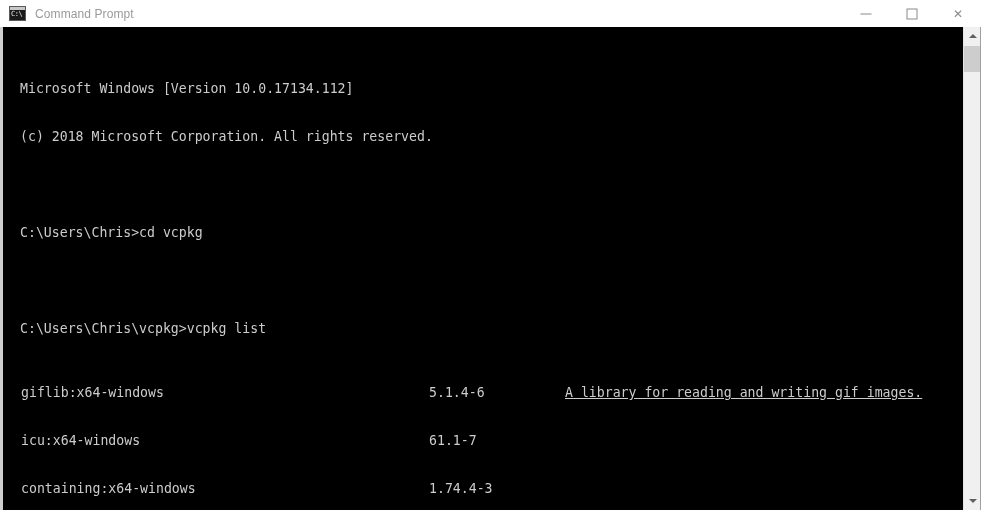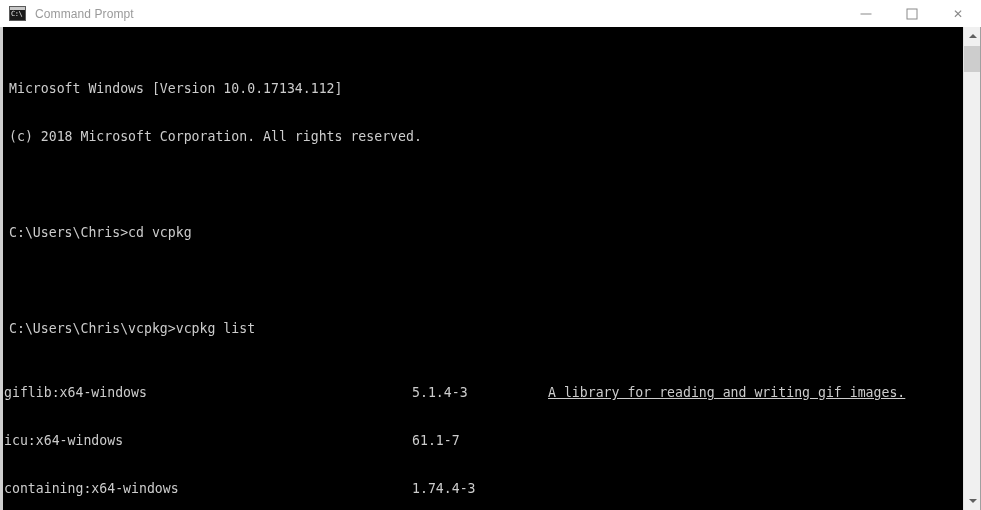--- a/index.html
+++ b/index.html
@@ -131,25 +131,26 @@
     font-family: "DejaVu Sans Mono", monospace;
     font-size: 13.2px;
     line-height: 16px;
     color: #cccccc;
     white-space: pre;
   }
   .line {
     height: 16px;
     position: relative;
     white-space: pre;
-    padding-left: 6px;
+    padding-left: 17px;
   }
   .pkg-row {
     height: 16px;
     position: relative;
+    margin-left: 17px;
   }
   .pkg-row .col-name {
     position: absolute;
     left: 1px;
     top: 0;
     white-space: pre;
   }
   .pkg-row .col-version {
     position: absolute;
     left: 409px;
@@ -241,21 +242,21 @@
 
       <div class="line">Microsoft Windows [Version 10.0.17134.112]</div>
       <div class="line">(c) 2018 Microsoft Corporation. All rights reserved.</div>
       <div class="line">&nbsp;</div>
       <div class="line">C:\Users\Chris&gt;cd vcpkg</div>
       <div class="line">&nbsp;</div>
       <div class="line">C:\Users\Chris\vcpkg&gt;vcpkg list</div>
 
       <div class="pkg-row">
         <span class="col-name">giflib:x64-windows</span>
-        <span class="col-version">5.1.4-3</span>
+        <span class="col-version">5.1.4-6</span>
         <span class="col-desc">A library for reading and writing gif images.</span>
       </div>
       <div class="pkg-row">
         <span class="col-name">icu:x64-windows</span>
         <span class="col-version">61.1-7</span>
       </div>
       <div class="pkg-row">
         <span class="col-name">containing:x64-windows</span>
         <span class="col-version">1.74.4-3</span>
       </div>

